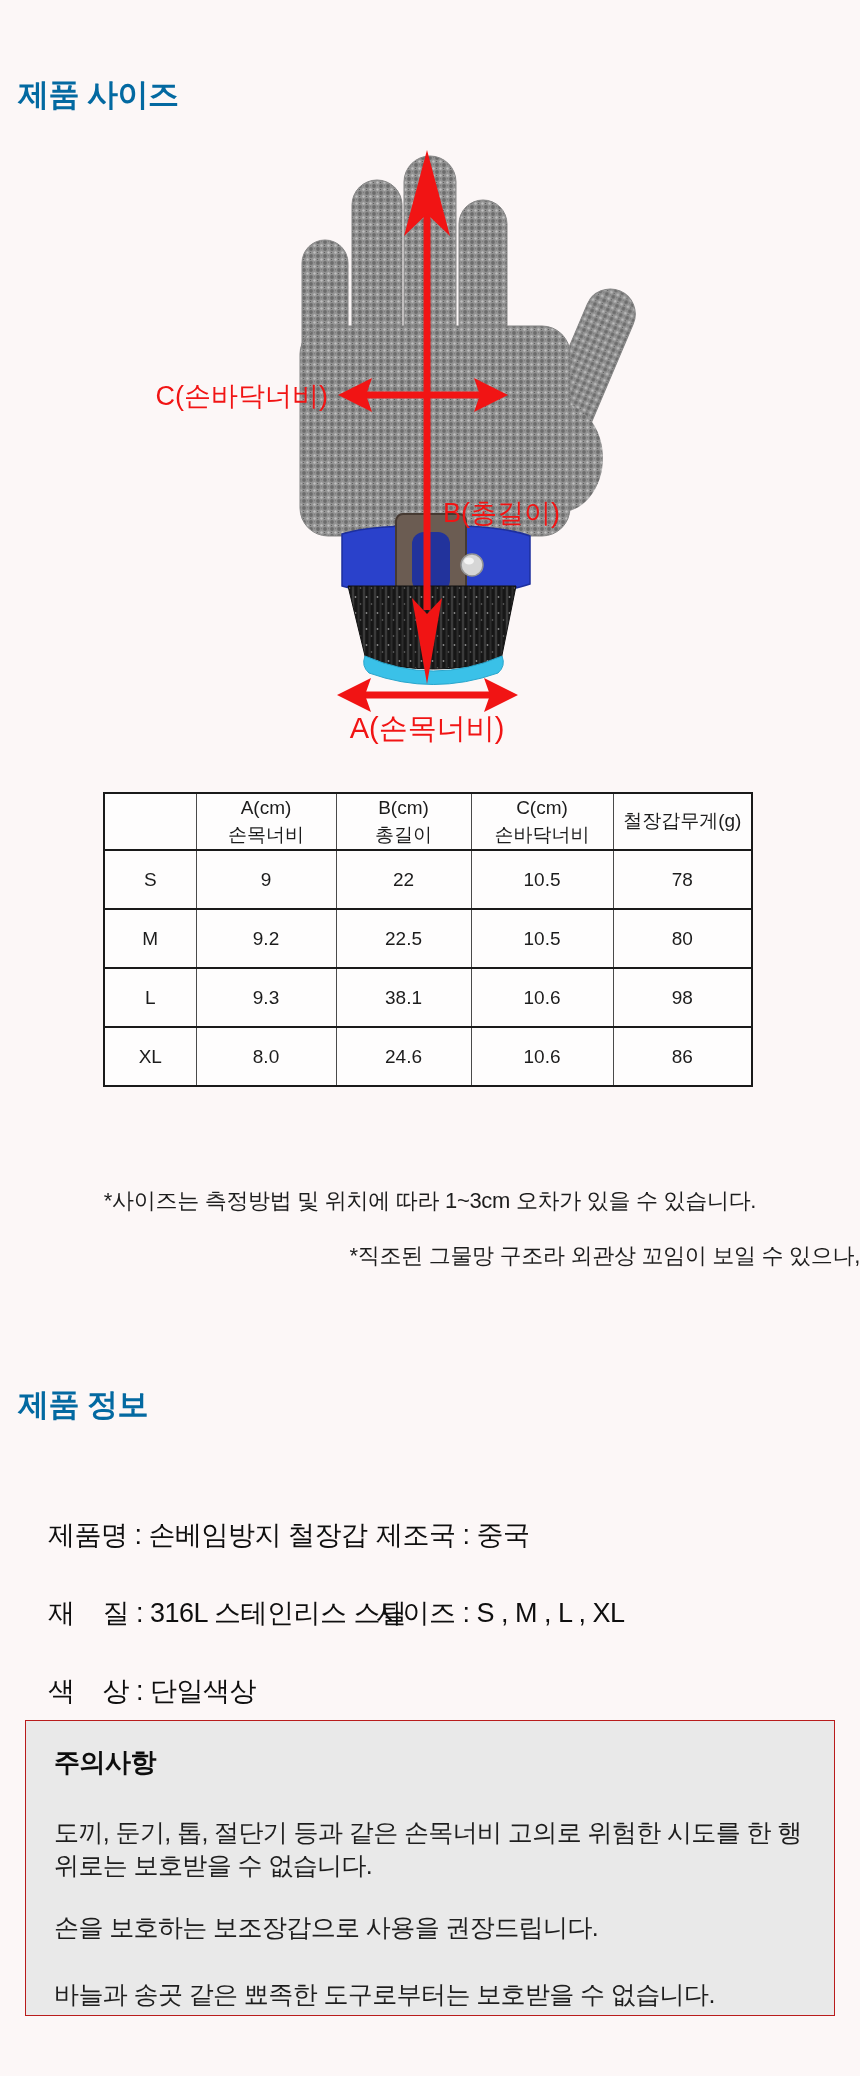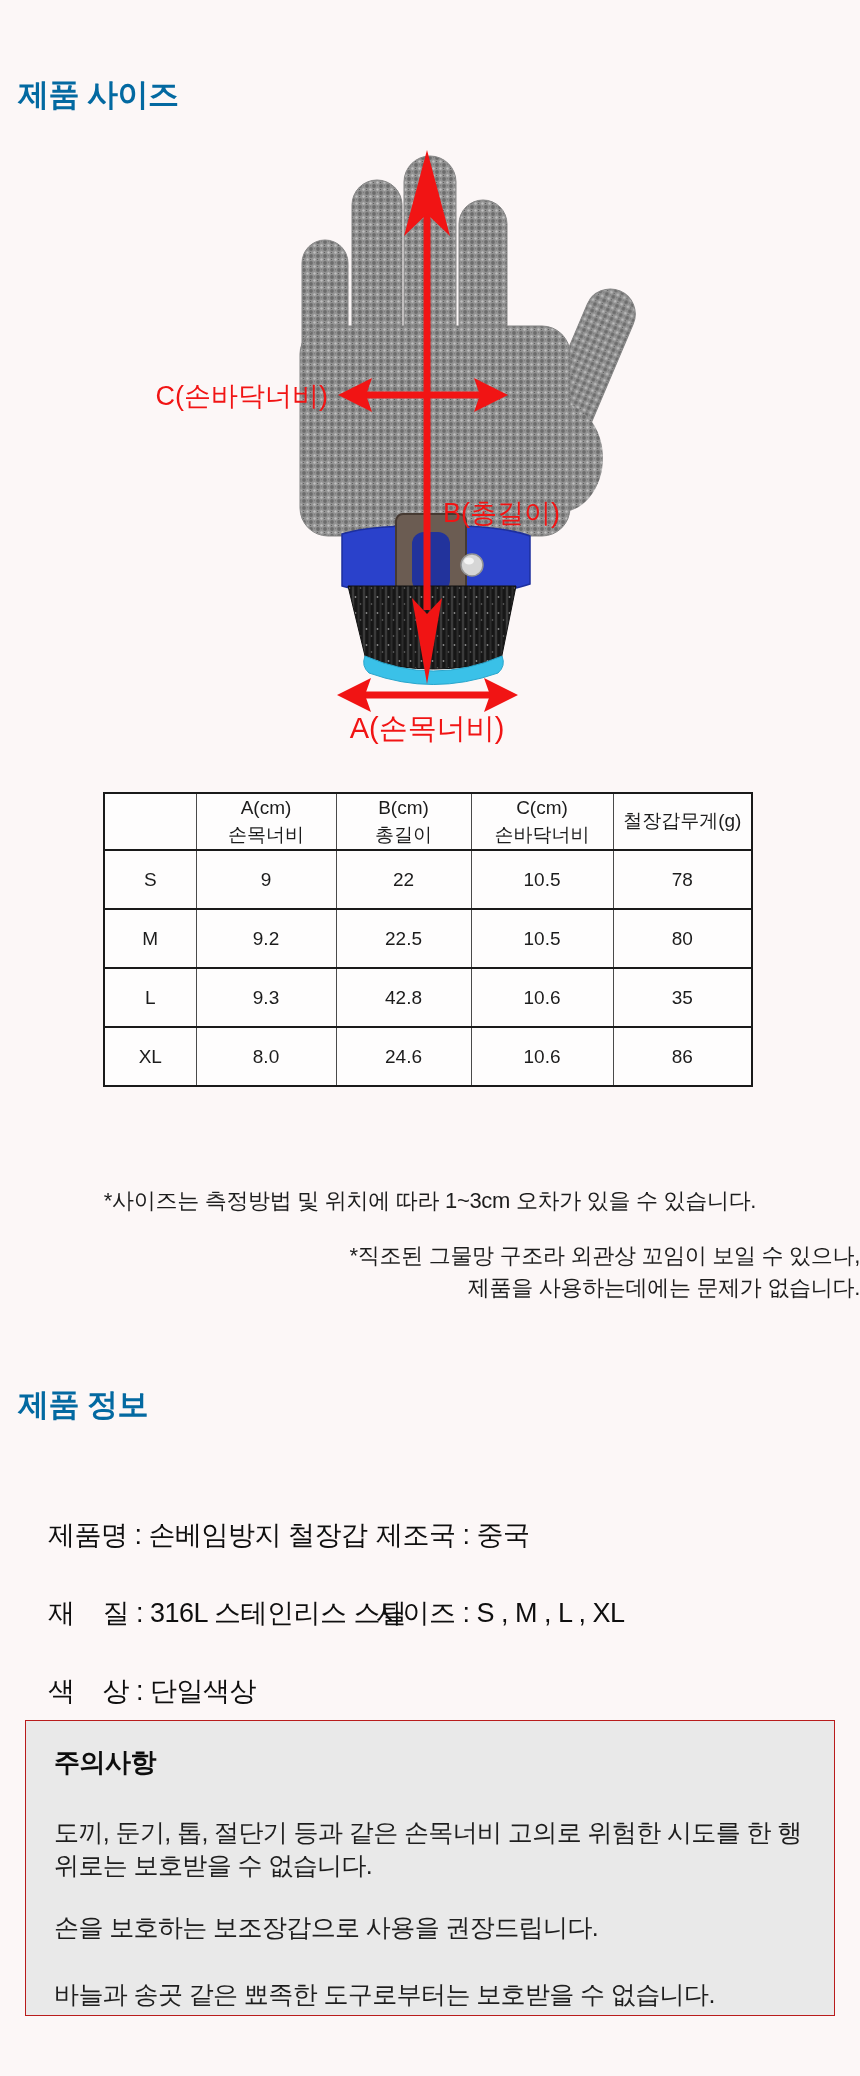--- a/index.html
+++ b/index.html
@@ -173,40 +173,39 @@
       <tr>
         <td>M</td>
         <td>9.2</td>
         <td>22.5</td>
         <td>10.5</td>
         <td>80</td>
       </tr>
       <tr>
         <td>L</td>
         <td>9.3</td>
-        <td>42.8</td>
+        <td>38.1</td>
         <td>10.6</td>
-        <td>35</td>
+        <td>98</td>
       </tr>
       <tr>
         <td>XL</td>
         <td>8.0</td>
         <td>24.6</td>
         <td>10.6</td>
         <td>86</td>
       </tr>
     </tbody>
   </table>
 </div>
 
 <div class="abs" id="notes">
   <div class="note1">*사이즈는 측정방법 및 위치에 따라 1~3cm 오차가 있을 수 있습니다.</div>
   <div class="note2">
     <div>*직조된 그물망 구조라 외관상 꼬임이 보일 수 있으나,</div>
-    <div>제품을 사용하는데에는 문제가 없습니다.</div>
   </div>
 </div>
 
 <div class="abs section-title" id="title-info">제품 정보</div>
 
 <div class="abs info-row" id="info-row-1">
   <span class="info-field fld-left">
     <span class="lbl">제품명</span><span class="sep"> : </span><span class="val">손베임방지 철장갑</span>
   </span>
   <span class="info-field fld-right">

